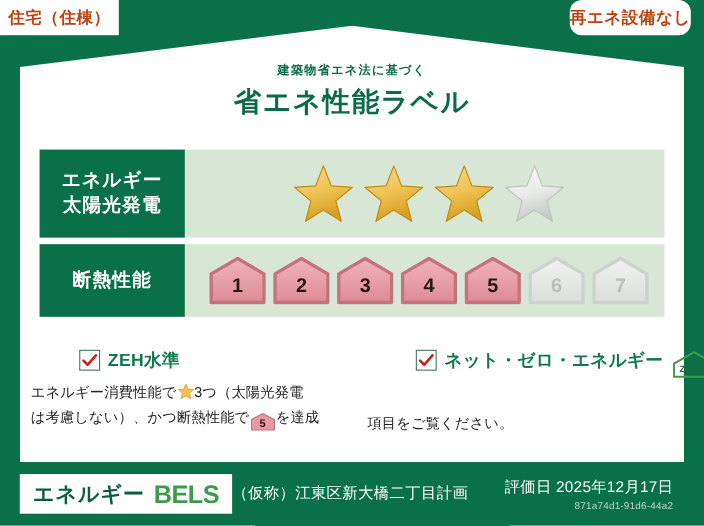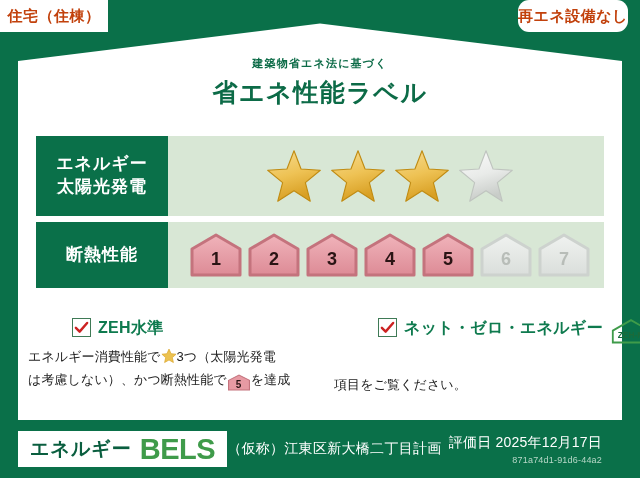--- a/index.html
+++ b/index.html
@@ -198,26 +198,26 @@
     z-index: 5;
   }
   #bels-box {
     margin-left: 18px;
     background: #ffffff;
     height: 36px;
     padding: 0 12px;
     display: flex; align-items: center; gap: 8px;
   }
   #bels-jp { color: #0a5e3f; font-size: 19px; font-weight: bold; letter-spacing: 1px; }
-  #bels-en { color: #3f9b4a; font-size: 29px; font-weight: bold; letter-spacing: -0.5px; }
+  #bels-en { color: #3f9b4a; font-size: 23px; font-weight: bold; letter-spacing: -0.5px; }
   #building-name {
     color: #ffffff; font-size: 14px; letter-spacing: 0.3px;
   }
   #eval-block {
-    margin-left: auto; margin-right: 38px; text-align: right;
+    margin-left: auto; margin-right: 28px; text-align: right;
   }
   #eval-date { color: #ffffff; font-size: 14px; letter-spacing: 0.2px; }
   #eval-id   { color: #b8d8c8; font-size: 9px; margin-top: 3px; letter-spacing: 0.2px; }
 </style>
 </head>
 <body>
 
 <div id="label-root">
 
   <div id="tag-left" class="corner-tag">

